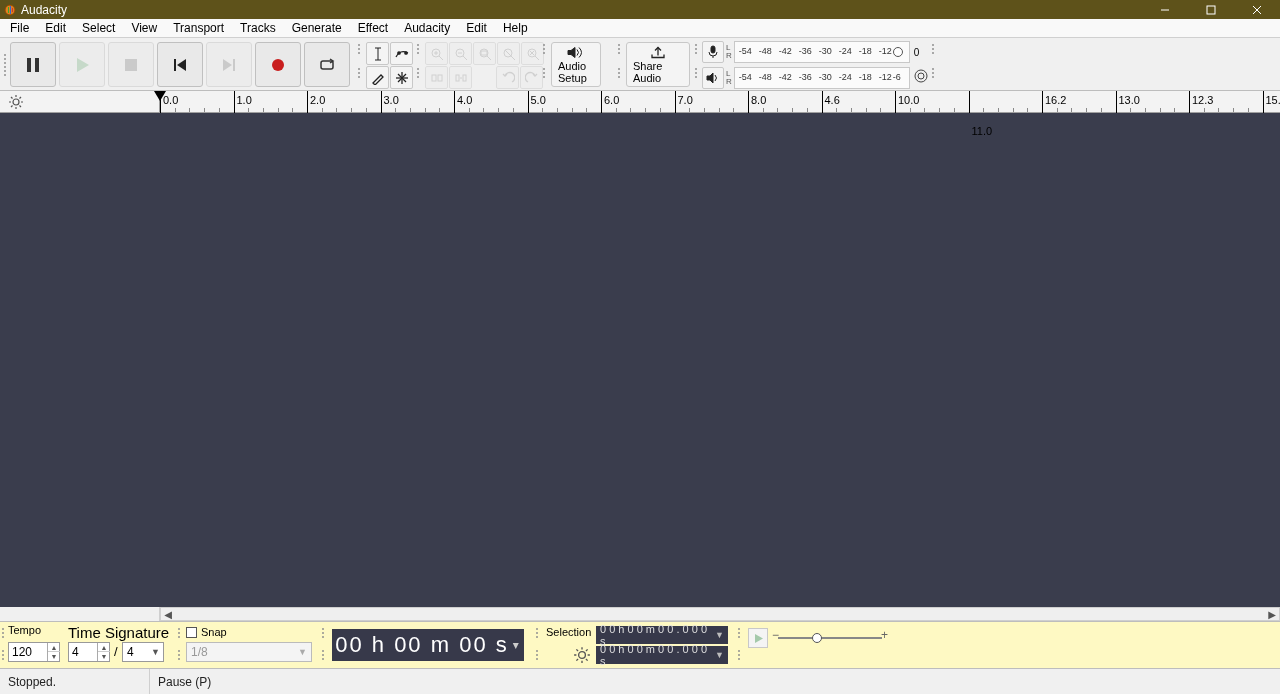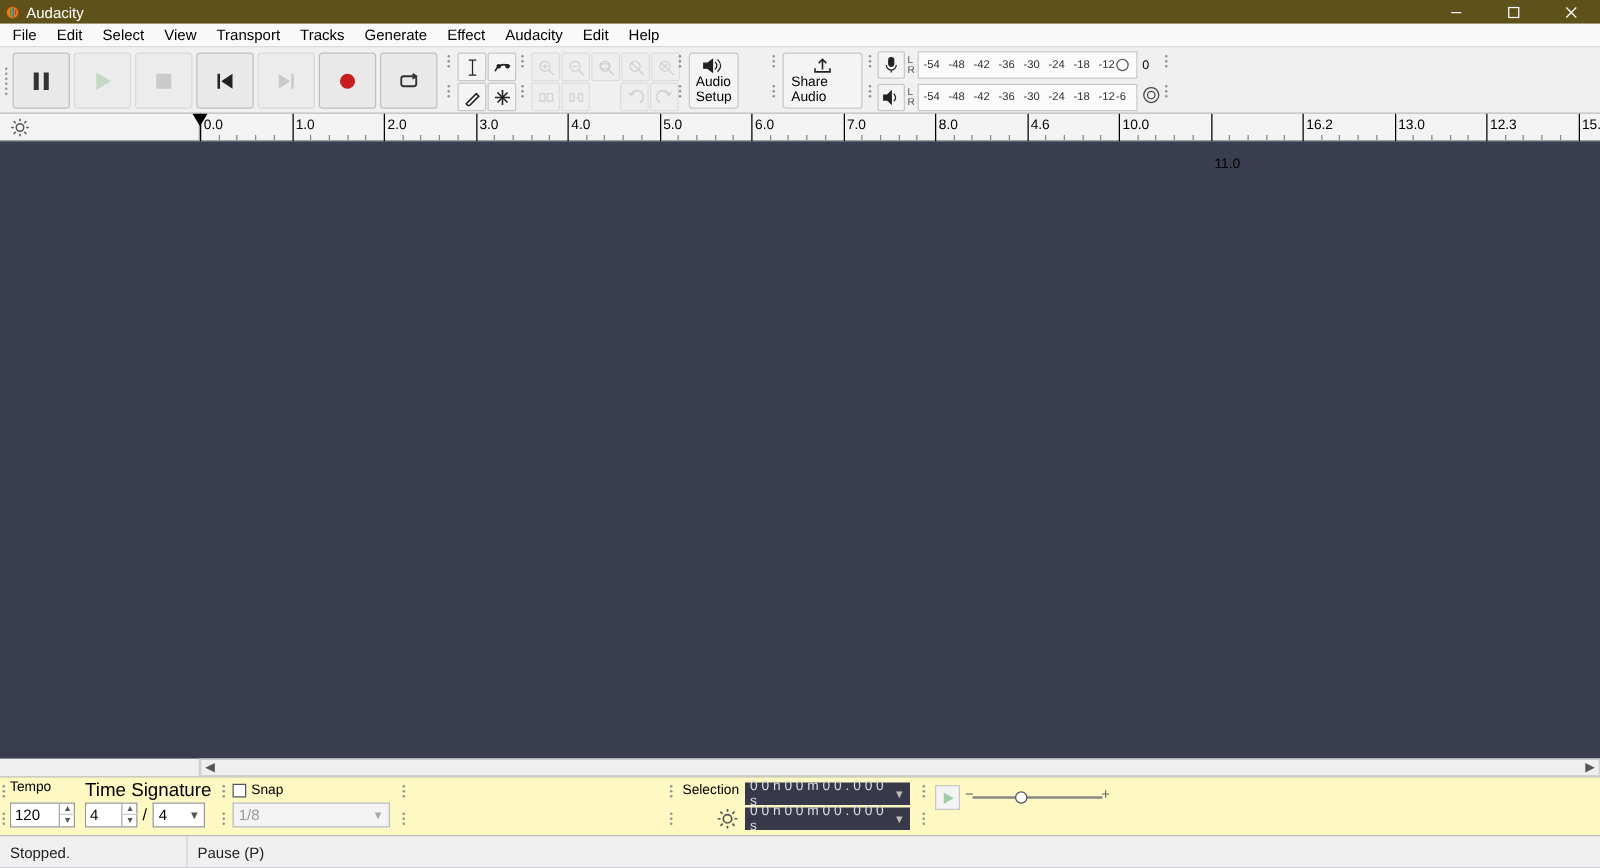--- a/index.html
+++ b/index.html
@@ -27,21 +27,21 @@
   .big-btn svg{width:18px;height:18px;}
 
   
   .tool-group { position:absolute; display:flex; }
   .sm-btn { width:23px; height:23px; background:#f4f4f4; border:1px solid #c8c8c8; display:flex; align-items:center; justify-content:center; margin-right:1px; border-radius:2px;}
   .sm-btn svg{width:14px;height:14px;}
   .sm-btn.dim svg{opacity:0.35;}
   .sm-btn.dim{background:#ededed;}
 
   .audio-setup, .share-audio { background:#f4f4f4; border:1px solid #c8c8c8; border-radius:3px; display:flex; flex-direction:column; align-items:center; justify-content:center; font-size:11px; padding:2px 6px; height:45px;}
-  .audio-setup{ width:40px;}
+  .audio-setup{ width:50px;}
   .share-audio{ width:64px;}
   .audio-setup svg, .share-audio svg{width:18px;height:16px;}
 
   
   .meter-block { position:absolute; display:flex; align-items:center; height:24px; }
   .meter-icon { width:22px; height:22px; border:1px solid #c8c8c8; border-radius:2px; background:#f4f4f4; display:flex;align-items:center;justify-content:center; margin-right:2px;}
   .meter-icon svg{width:14px;height:14px;}
   .meter-lr { display:flex; flex-direction:column; font-size:8px; color:#555; line-height:8px; margin-right:2px;}
   .meter-scale { width:176px; height:22px; border:1px solid #c8c8c8; background:#fbfbfb; position:relative; font-size:9px; color:#333;}
   .meter-scale .tick{position:absolute; top:4px;}
@@ -628,20 +628,24 @@
   <div class="grip-sm" style="left:322px;top:6px">
       <span></span>
       <span></span>
       <span></span>
     </div>
   <div class="grip-sm" style="left:322px;top:28px">
       <span></span>
       <span></span>
       <span></span>
     </div>
+  <div class="big-time">
+    <span>00 h 00 m 00 s</span>
+      <span class="dd">▾</span>
+  </div>
 
   <div class="grip-sm" style="left:536px;top:6px">
       <span></span>
       <span></span>
       <span></span>
     </div>
   <div class="grip-sm" style="left:536px;top:28px">
       <span></span>
       <span></span>
       <span></span>

